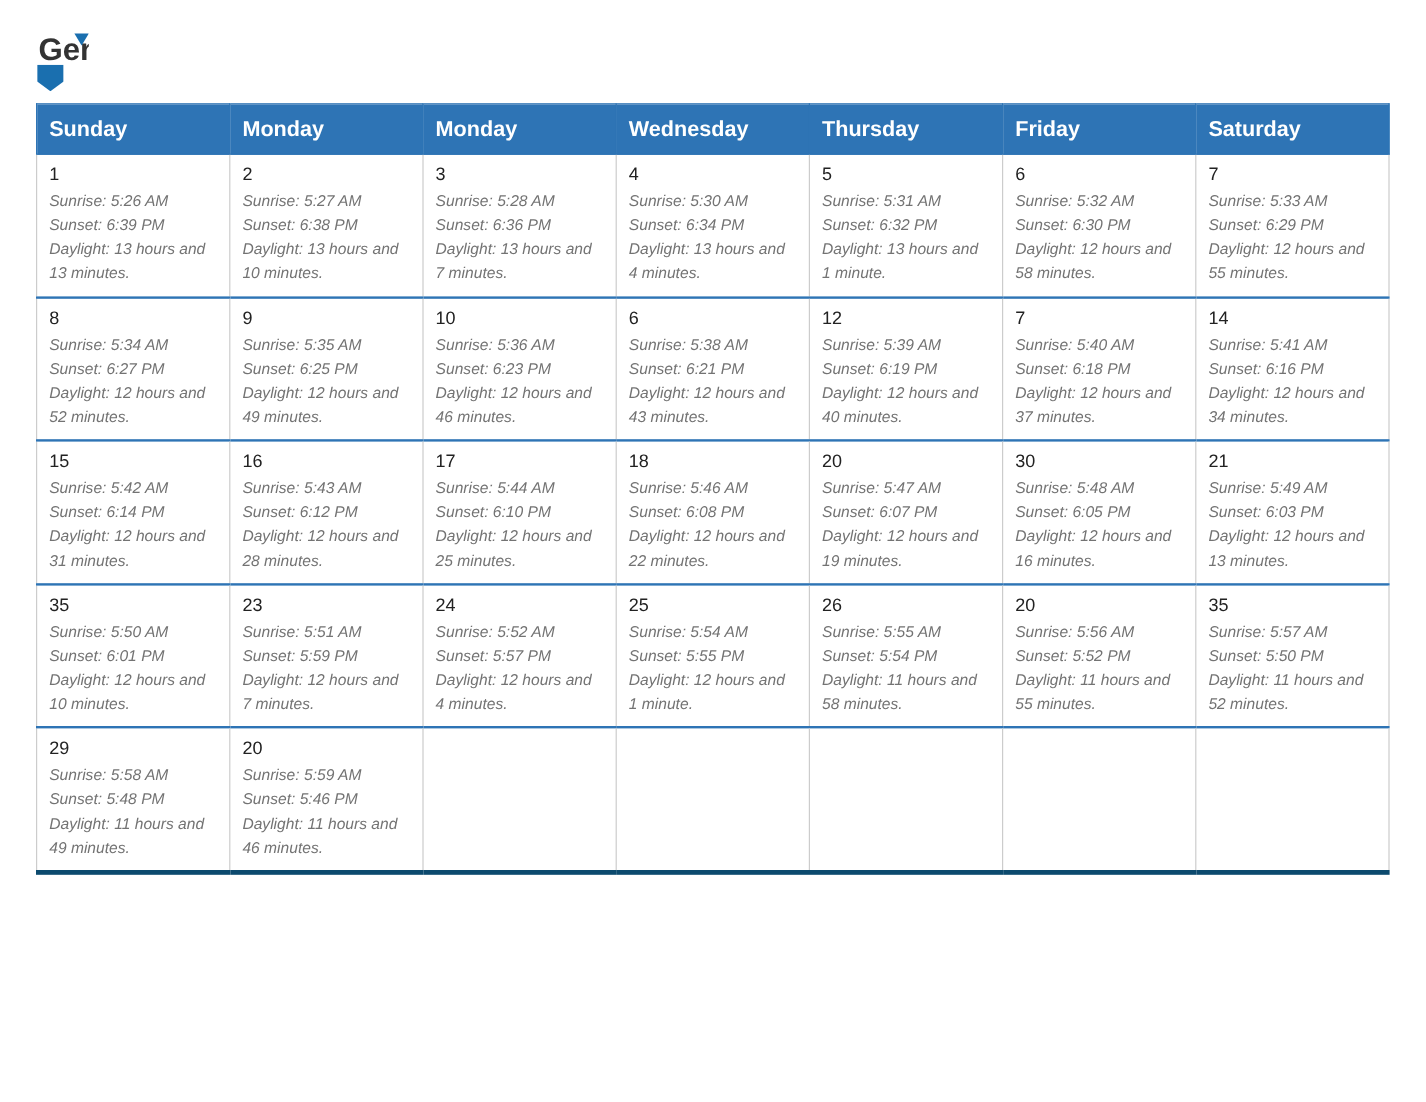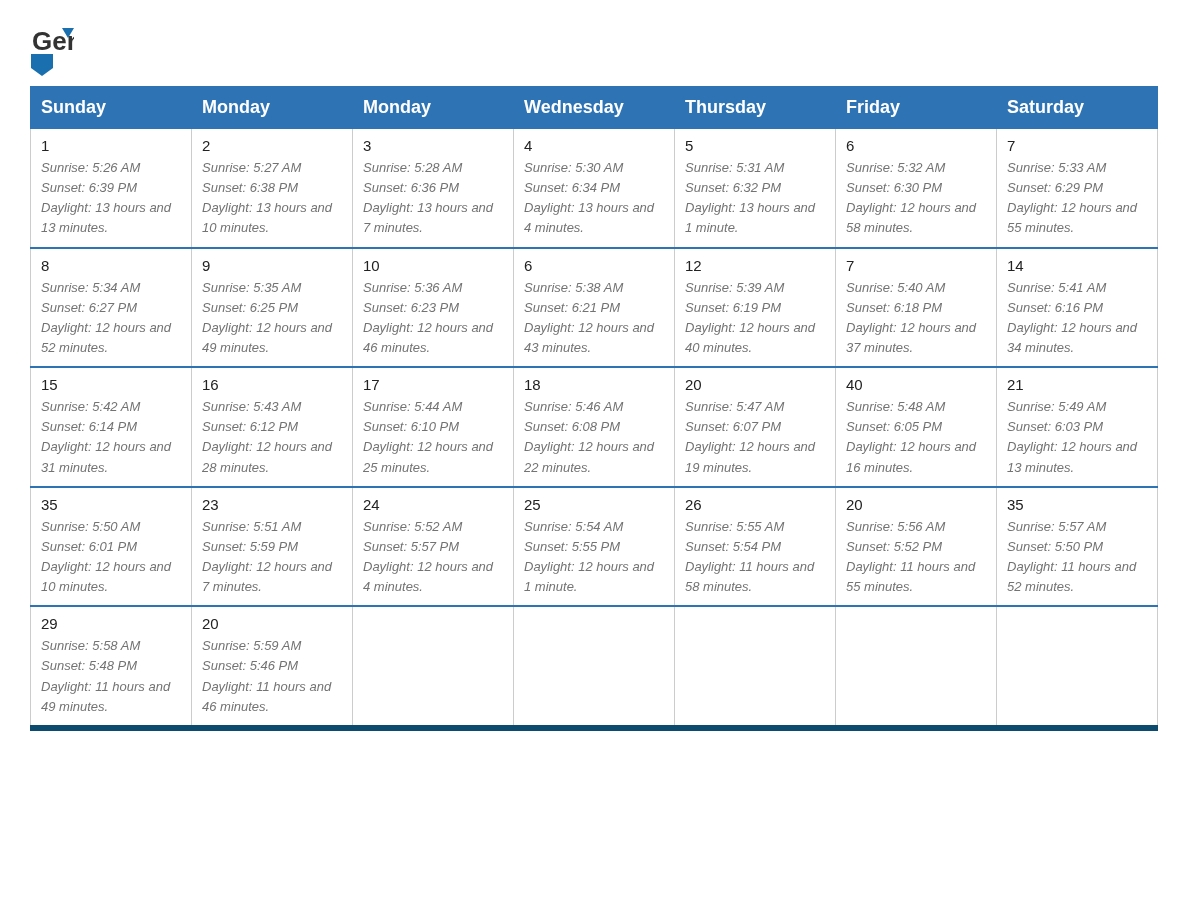--- a/index.html
+++ b/index.html
@@ -55,21 +55,21 @@
       border: 1px solid #ccc;
       font-size: 13.5px;
       color: #333;
       width: calc(100% / 7);
       min-height: 100px;
     }
     .calendar-table tr td {
       border-bottom: 2px solid #2e74b5;
     }
     .calendar-table tr:last-child td {
-      border-bottom: 6px solid #0c4a6e;
+      border-bottom: 4px solid #0c4a6e;
     }
     .day-number {
       font-size: 15px;
       font-weight: normal;
       color: #222;
       display: block;
       margin-bottom: 4px;
     }
     .day-info {
       font-size: 13px;
@@ -207,21 +207,21 @@
         </td>
         <td>
           <span class="day-number">18</span>
           <div class="day-info">Sunrise: 5:46 AM<br>Sunset: 6:08 PM<br>Daylight: 12 hours and 22 minutes.</div>
         </td>
         <td>
           <span class="day-number">20</span>
           <div class="day-info">Sunrise: 5:47 AM<br>Sunset: 6:07 PM<br>Daylight: 12 hours and 19 minutes.</div>
         </td>
         <td>
-          <span class="day-number">40</span>
+          <span class="day-number">30</span>
           <div class="day-info">Sunrise: 5:48 AM<br>Sunset: 6:05 PM<br>Daylight: 12 hours and 16 minutes.</div>
         </td>
         <td>
           <span class="day-number">21</span>
           <div class="day-info">Sunrise: 5:49 AM<br>Sunset: 6:03 PM<br>Daylight: 12 hours and 13 minutes.</div>
         </td>
       </tr>
       <tr>
         <td>
           <span class="day-number">35</span>

